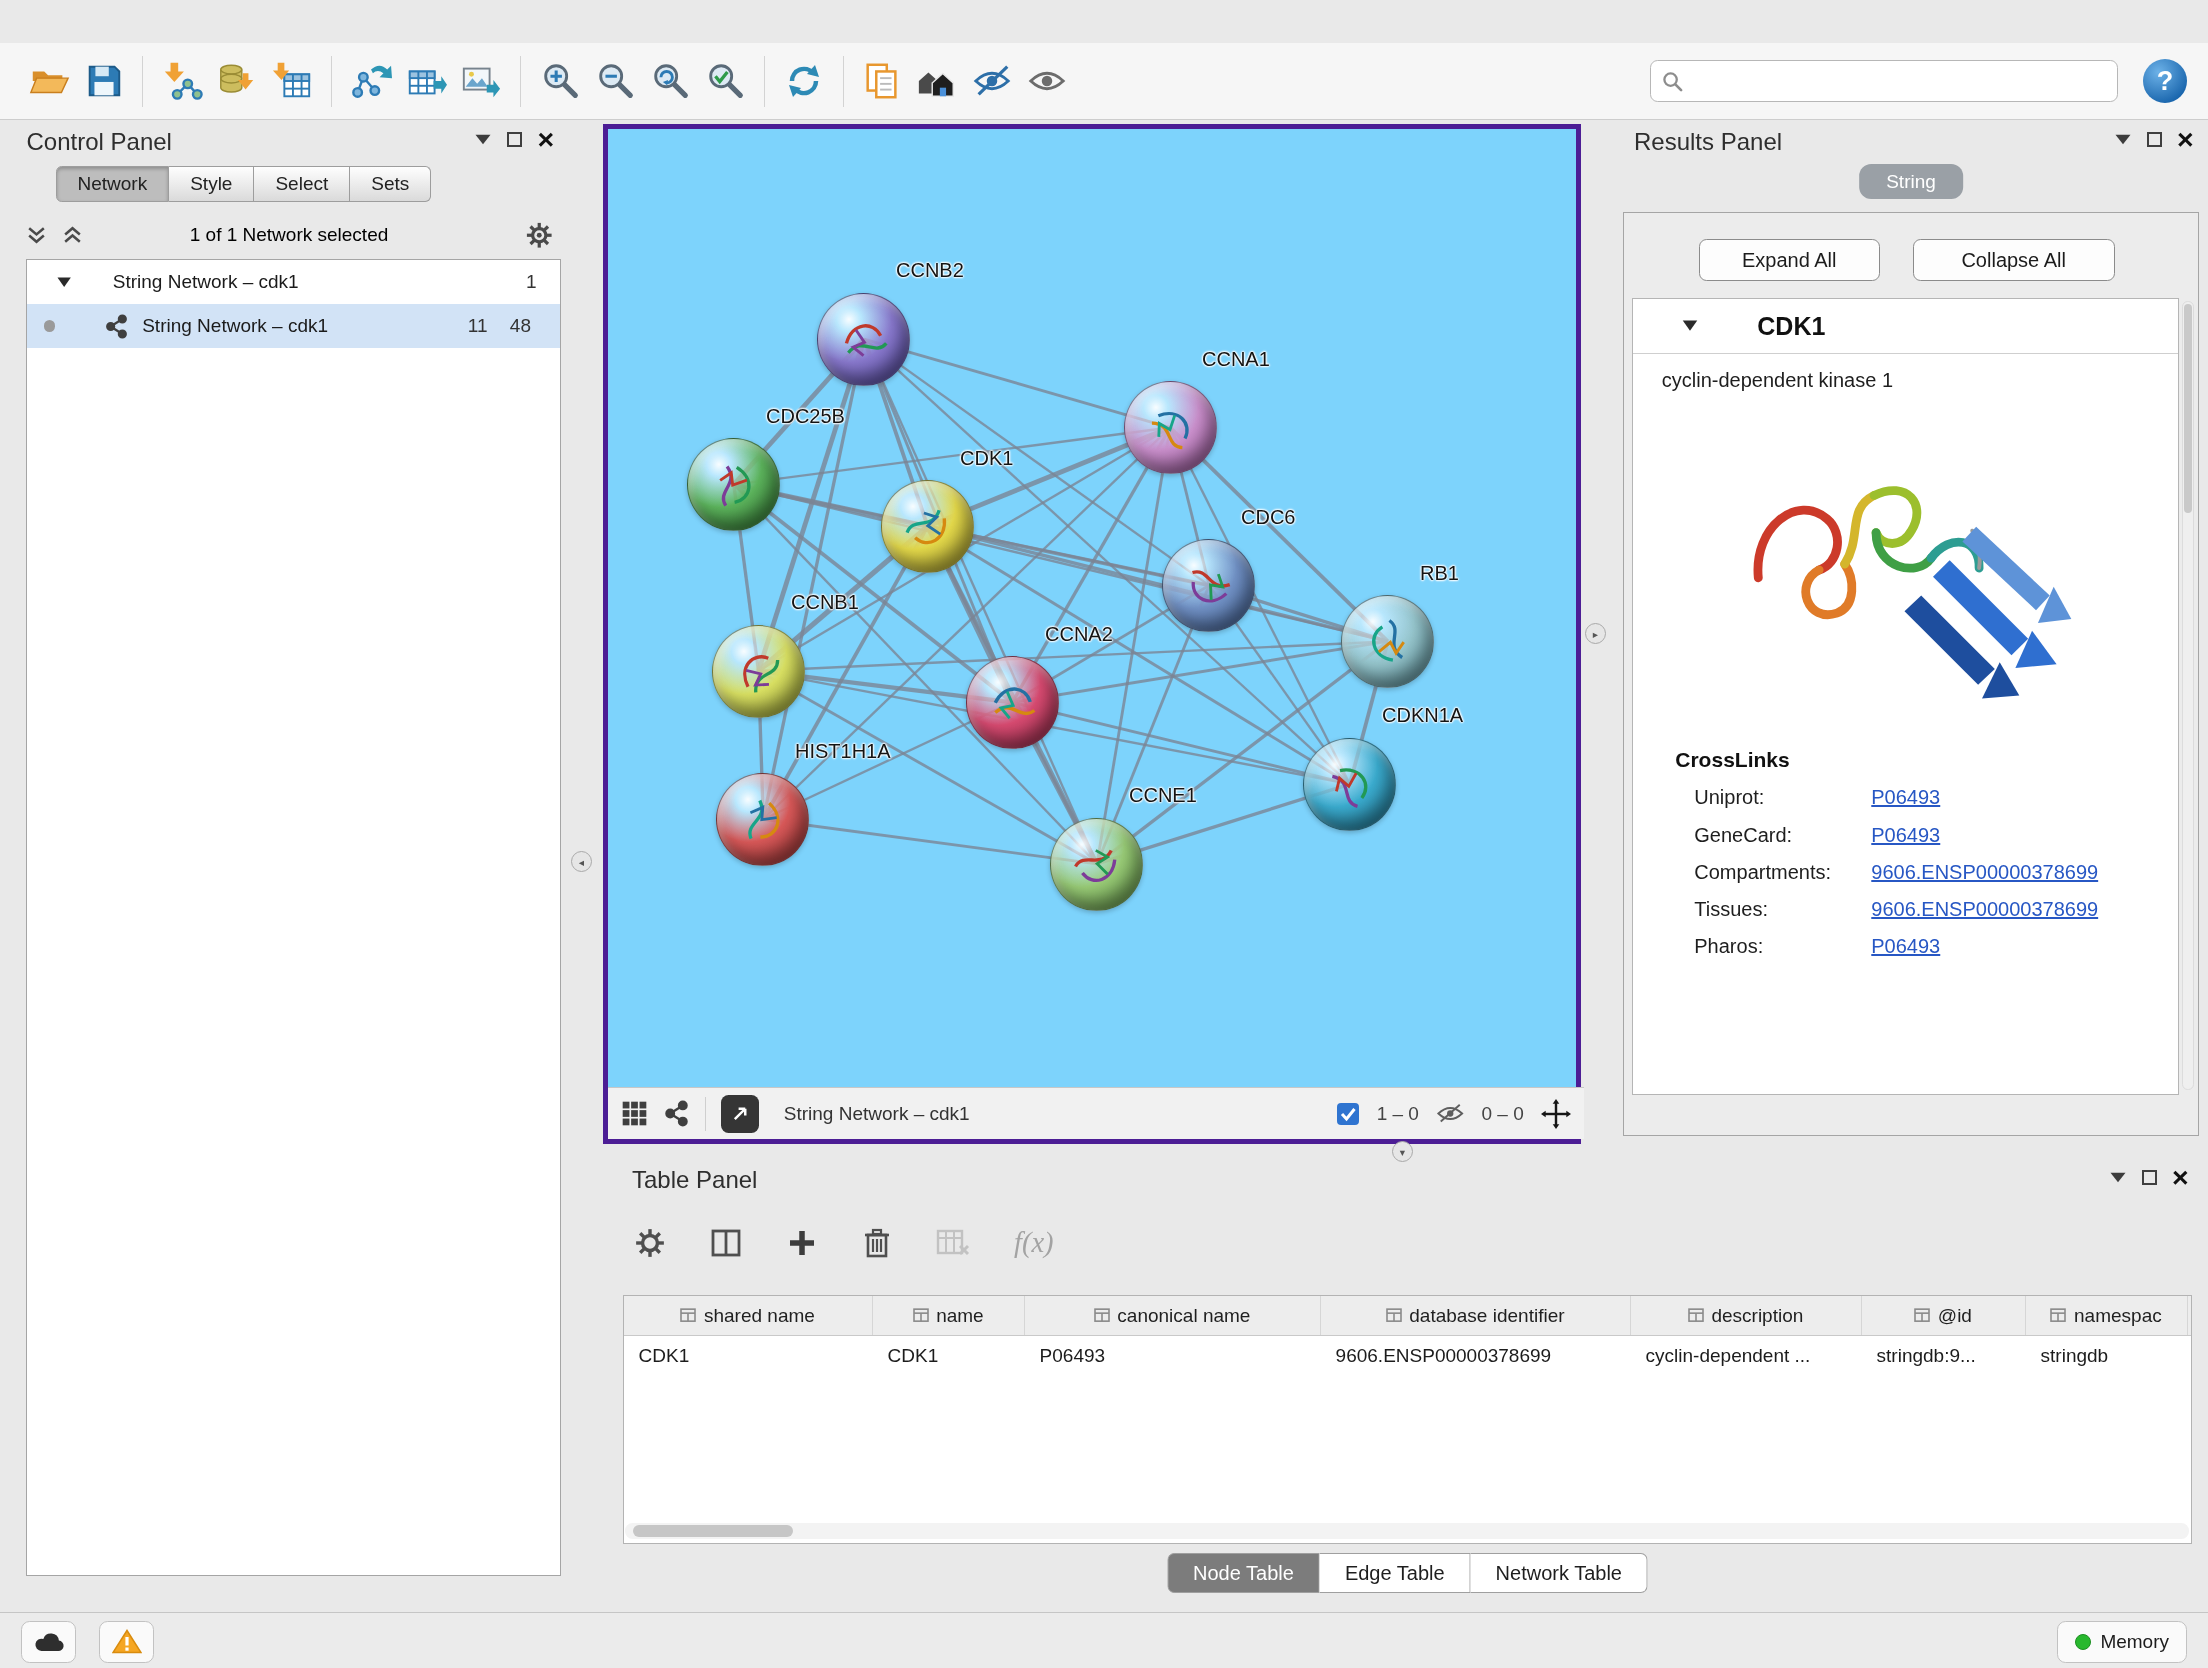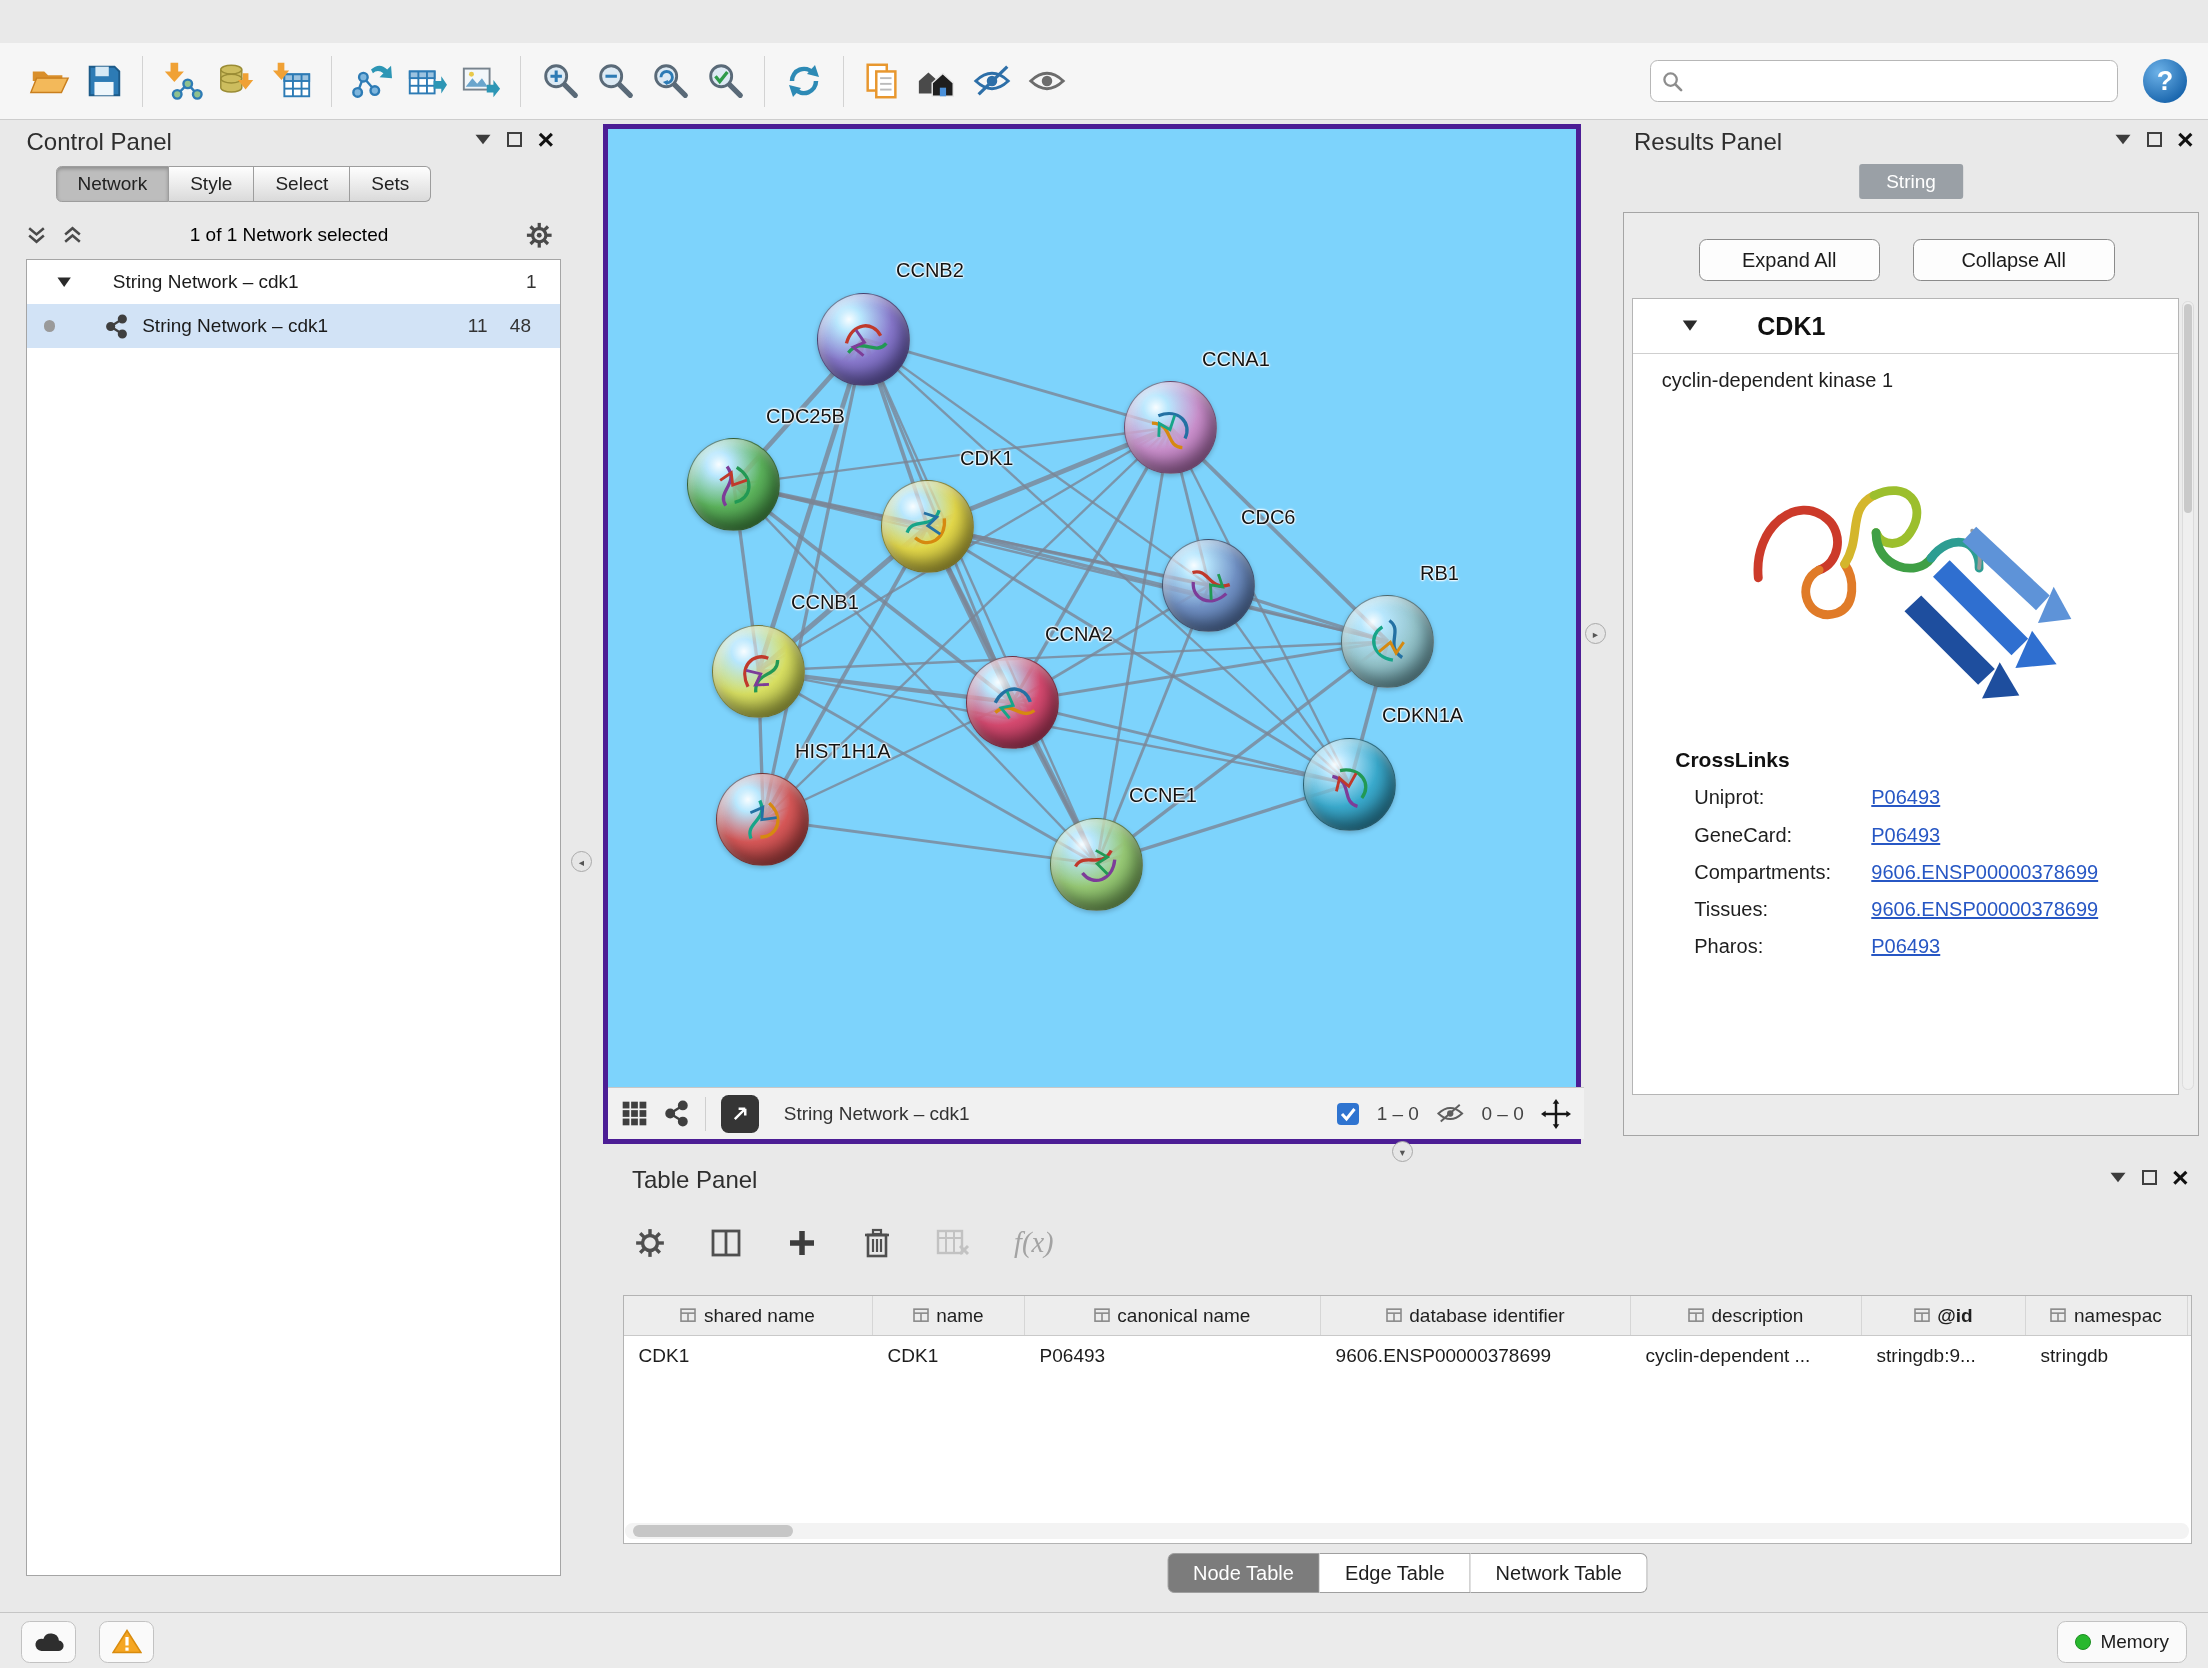--- a/index.html
+++ b/index.html
@@ -59,21 +59,21 @@
   .net-bar { position:absolute; left:0; bottom:0; width:976px; height:52px; background:#f1f1f1;
     border-top:1px solid #c7c7c7; display:flex; align-items:center; padding:0 13.3px; gap:15px; }
   .nb-name { font-size:19px; color:#333; margin-left:9.5px; }
   .nb-right { margin-left:auto; display:flex; align-items:center; gap:17px; }
   .nb-count { font-size:19px; color:#444; }
   .nb-exportbtn { width:38px; height:38px; background:#353535; border-radius:7.6px; display:flex; align-items:center; justify-content:center; }
 
   
   .results-panel { position:absolute; left:1617px; top:124px; width:588px; height:1020px; }
   .string-chip { position:absolute; left:50%; transform:translateX(-50%); top:40px; padding:6.7px 27px;
-    background:#9aa0a6; color:#fff; font-size:19px; border-radius:3px; }
+    background:#9aa0a6; color:#fff; font-size:19px; border-radius:12px; }
   .results-box { position:absolute; left:5.7px; top:88px; width:576px; height:924px; border:1px solid #a5a5a5; background:#ececec; }
   .rp-btn { position:absolute; top:26px; height:42px; border:1.9px solid #8b8b8b; border-radius:7.6px;
     background:#fdfdfd; font-size:20px; color:#1c1c1c; display:flex; align-items:center; justify-content:center; }
   .gene-card { position:absolute; left:8.6px; top:85px; width:547px; height:797px; background:#fff; border:1px solid #b5b5b5; overflow:hidden; }
   .gene-head { position:relative; height:55px; border-bottom:1px solid #cfcfcf; display:flex; align-items:center; }
   .gene-symbol { font-size:25px; font-weight:bold; color:#111; margin-left:59px; }
   .gene-sub { font-size:20px; color:#1e1e1e; margin:15px 0 0 28.5px; }
   .xl-title { font-size:21px; font-weight:bold; color:#111; margin:23px 0 5.7px 42px; }
   .xl-row { display:flex; align-items:center; margin:14.3px 0 14.3px 61px; font-size:20px; }
   .xl-label { width:177px; color:#1e1e1e; }
@@ -692,21 +692,21 @@
             <span>database identifier</span>
           </div>
           <div class="th" style="width: 231px;">
             <svg width="16" height="14.3" viewBox="0 0 16 14">
               <rect x="1" y="1" width="14" height="12" fill="none" stroke="#8a8a8a" stroke-width="1.6"></rect>
               <line x1="1" y1="5" x2="15" y2="5" stroke="#8a8a8a" stroke-width="1.6"></line>
               <line x1="8" y1="5" x2="8" y2="13" stroke="#8a8a8a" stroke-width="1.6"></line>
             </svg>
             <span>description</span>
           </div>
-          <div class="th" style="width: 164px; font-weight: bold;">
+          <div class="th" style="width: 164px;">
             <svg width="16" height="14.3" viewBox="0 0 16 14">
               <rect x="1" y="1" width="14" height="12" fill="none" stroke="#8a8a8a" stroke-width="1.6"></rect>
               <line x1="1" y1="5" x2="15" y2="5" stroke="#8a8a8a" stroke-width="1.6"></line>
               <line x1="8" y1="5" x2="8" y2="13" stroke="#8a8a8a" stroke-width="1.6"></line>
             </svg>
             <span>@id</span>
           </div>
           <div class="th" style="width: 162px;">
             <svg width="16" height="14.3" viewBox="0 0 16 14">
               <rect x="1" y="1" width="14" height="12" fill="none" stroke="#8a8a8a" stroke-width="1.6"></rect>

